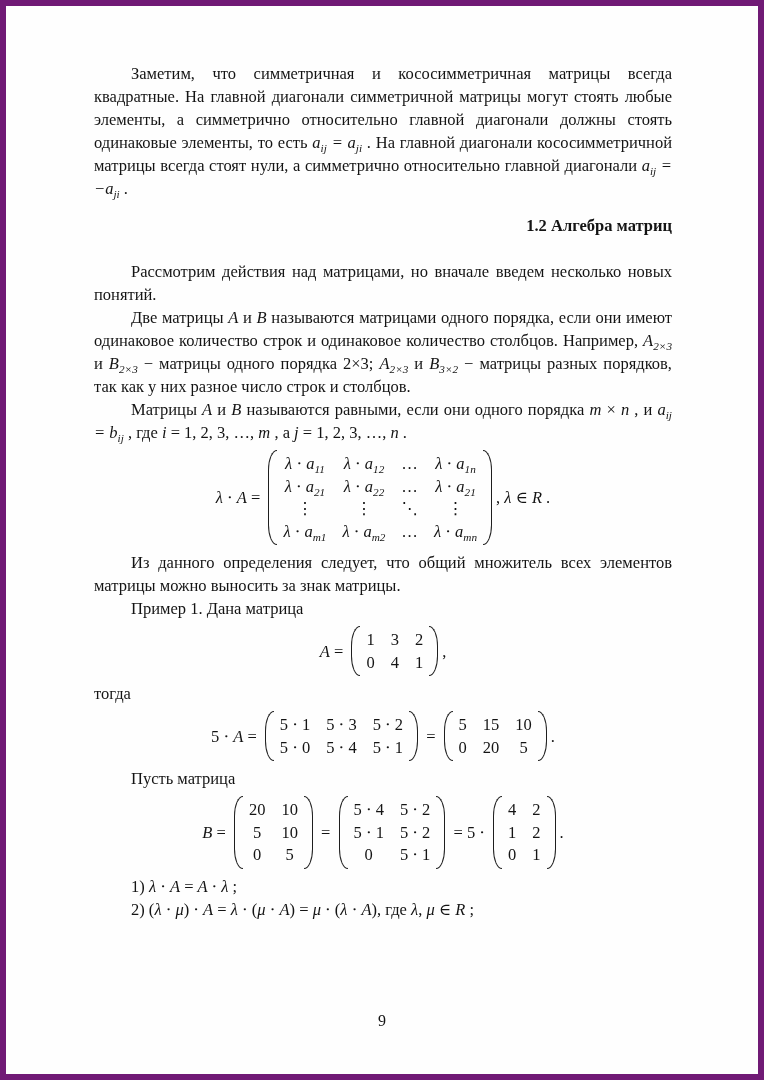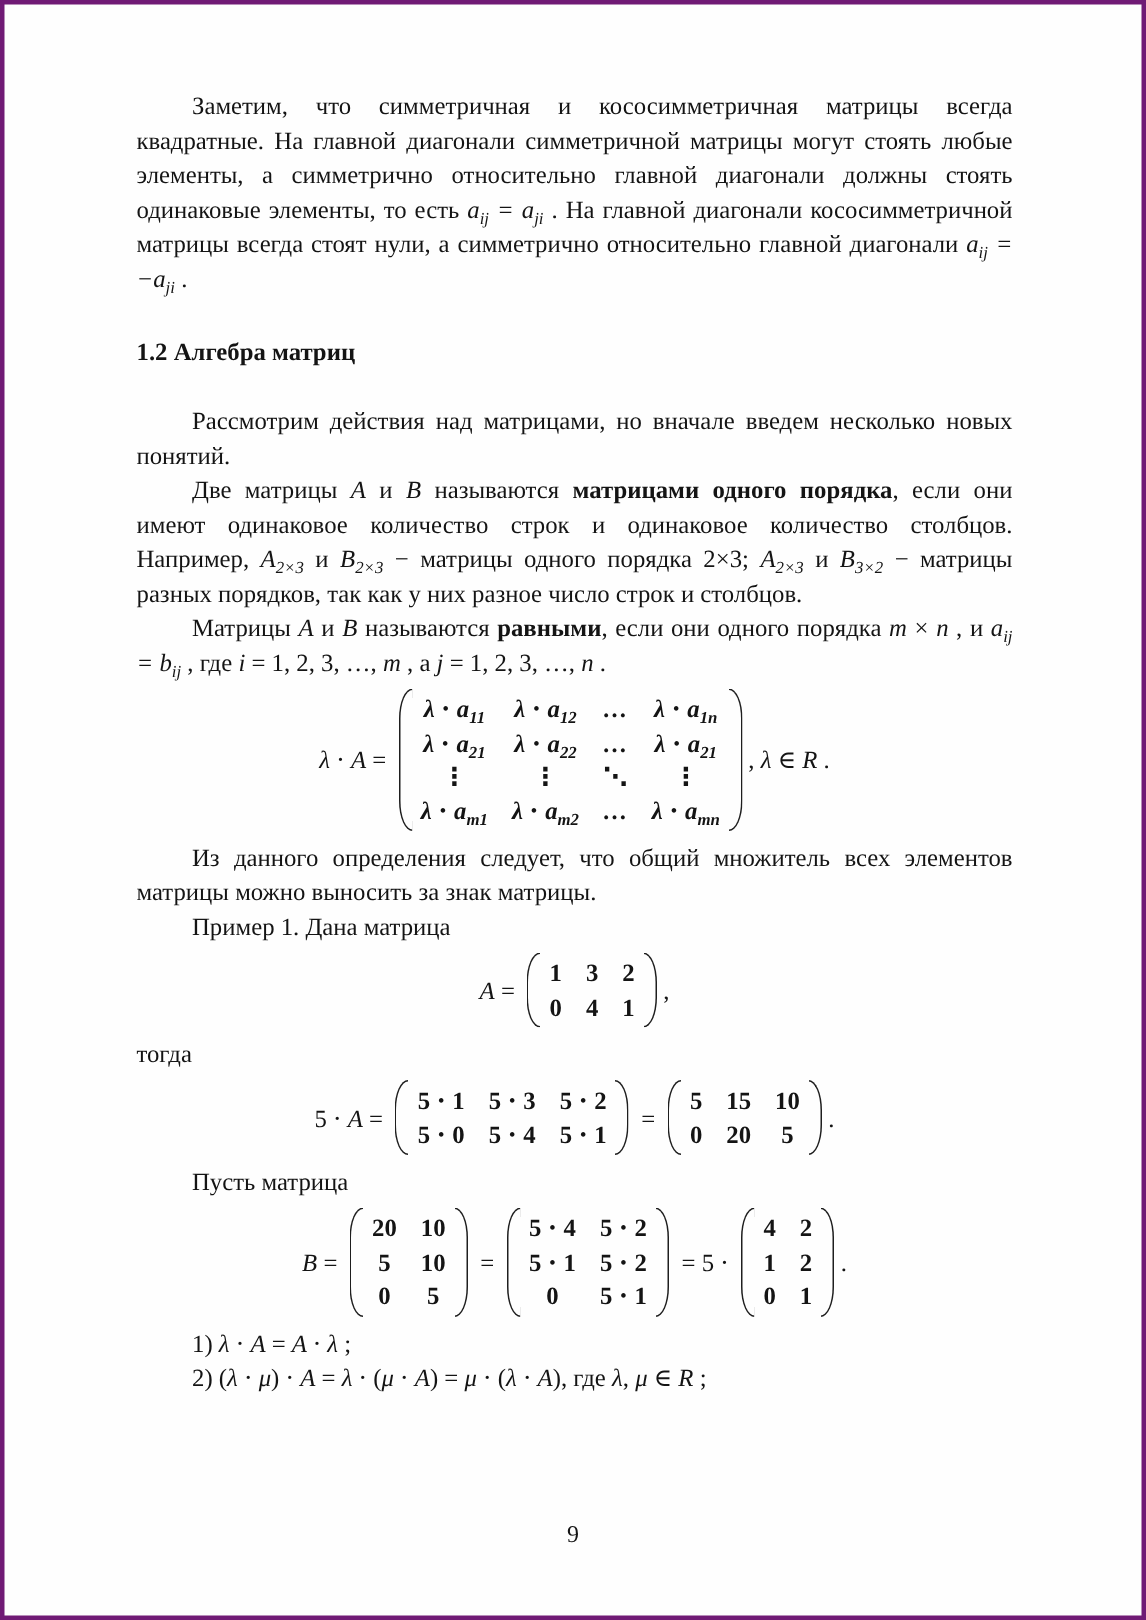--- a/index.html
+++ b/index.html
@@ -1,55 +1,55 @@
 <!DOCTYPE html>
 <html><head>
 <meta charset="utf-8">
 <style>
   * { box-sizing: border-box; }
   html, body { margin: 0; padding: 0; background: #e9e9e9; }
   body { width: 764px; height: 1080px; }
   .page {
     width: 764px; height: 1080px;
     background: #fefefe;
-    border: 3px solid #701a75;
+    border: 6px solid #701a75;
     padding: 56px 86px 0 88px;
     position: relative;
     font-family: "Liberation Serif", "DejaVu Serif", "DejaVu Sans", serif;
     font-size: 16.5px;
     line-height: 1.4;
     color: #141414;
     overflow: hidden;
   }
   .para { margin: 0; text-align: justify; }
   .indent { text-indent: 37px; }
-  .heading { text-align: left; font-weight: bold; margin: 25px 0 23px; }
+  .heading { text-align: right; font-weight: bold; margin: 13px 0 23px; }
   .equation {
     display: flex; align-items: center; justify-content: center;
     margin: 6px 0; white-space: pre;
   }
   .equation .txt { white-space: pre; }
   .matrix { display: inline-flex; align-items: stretch; margin: 0 4px; vertical-align: middle; }
   .matrix .grid { display: grid; align-items: center; gap: 1px 16px; padding: 3px 3px; }
-  .matrix .cell { text-align: center; line-height: 1.3; justify-self: center; white-space: pre; font-weight: bold; }
+  .matrix .cell { text-align: center; line-height: 1.3; justify-self: center; white-space: pre; }
   .matrix.italic .cell { font-style: italic; }
   .paren { width: 9px; flex: none; }
   .paren-left {
     border-left: 1.5px solid #1e1e1e; border-top: 1.5px solid #1e1e1e; border-bottom: 1.5px solid #1e1e1e;
     border-top-left-radius: 9px 20px; border-bottom-left-radius: 9px 20px;
     margin-right: 3px;
   }
   .paren-right {
     border-right: 1.5px solid #1e1e1e; border-top: 1.5px solid #1e1e1e; border-bottom: 1.5px solid #1e1e1e;
     border-top-right-radius: 9px 20px; border-bottom-right-radius: 9px 20px;
     margin-left: 3px;
   }
   sub { font-size: 0.68em; line-height: 0; }
   i { font-style: italic; }
-  b { font-weight: bold; }
+  b { font-weight: normal; }
   .page-number { position: absolute; bottom: 42px; left: 0; width: 100%; text-align: center; font-size: 16px; }
 </style>
 </head>
 <body>
 
 <div class="page">
 
   <p class="para indent">Заметим, что симметричная и кососимметричная матрицы всегда квадратные. На главной диагонали симметричной матрицы могут стоять любые элементы, а симметрично относительно главной диагонали должны стоять одинаковые элементы, то есть <i>a<sub>ij</sub> = a<sub>ji</sub></i> . На главной диагонали кососимметричной матрицы всегда стоят нули, а симметрично относительно главной диагонали <i>a<sub>ij</sub> = −a<sub>ji</sub></i> .</p>
 
   <div class="heading">1.2 Алгебра матриц</div>

